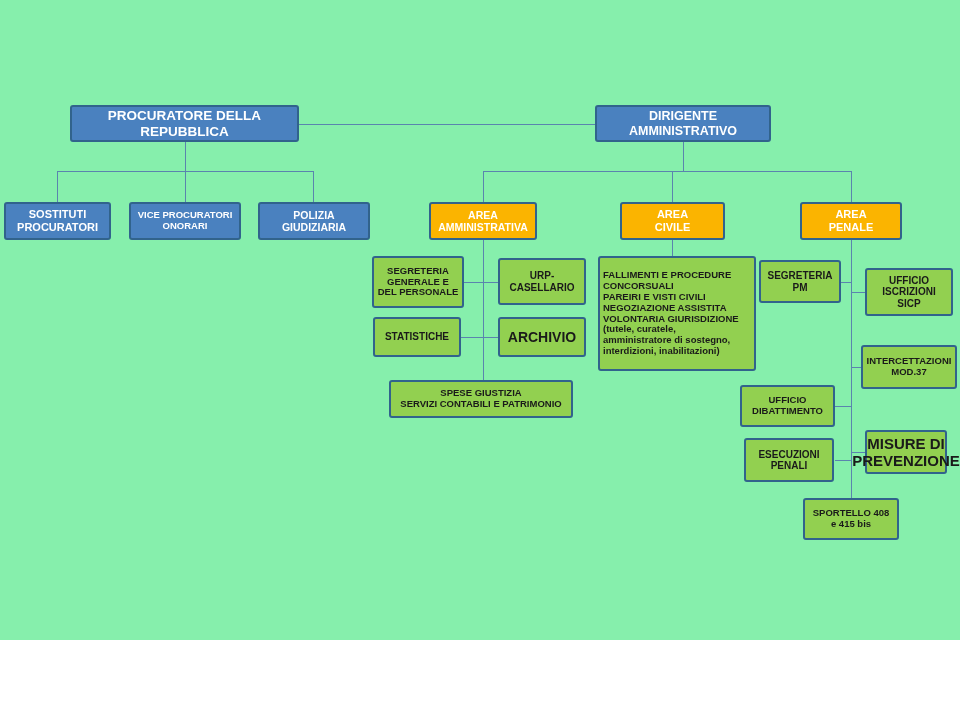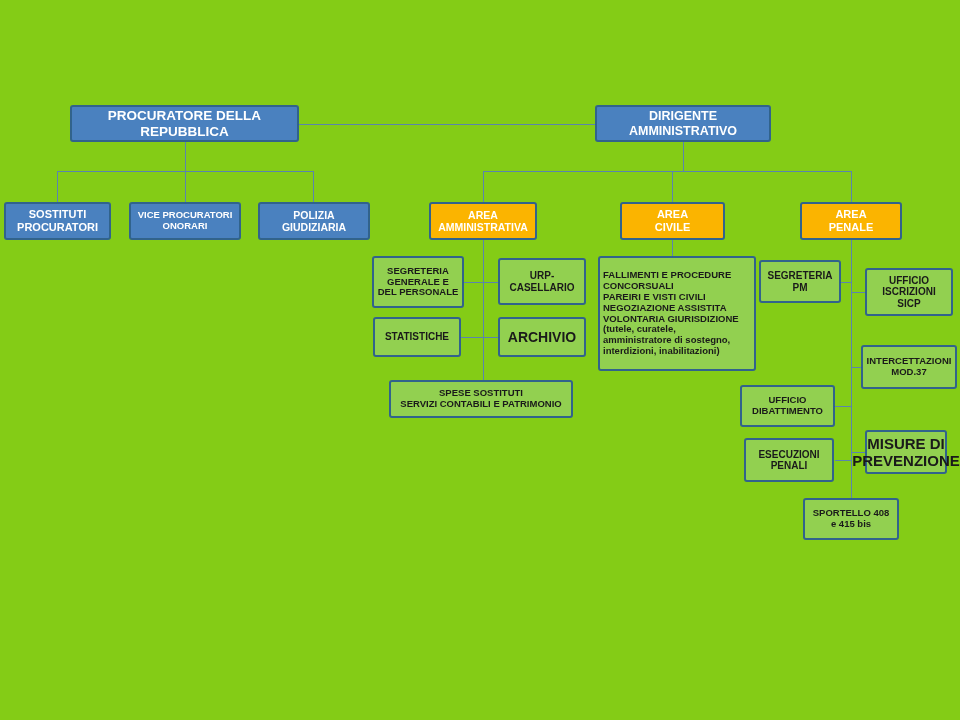--- a/index.html
+++ b/index.html
@@ -3,22 +3,22 @@
 <meta charset="utf-8">
 <style>
   html, body {
     margin: 0;
     padding: 0;
     background: #ffffff;
   }
   #canvas {
     position: relative;
     width: 960px;
-    height: 720px;
-    background: #84cc16;
+    height: 640px;
+    background: #86efac;
     font-family: "Liberation Sans", sans-serif;
     overflow: hidden;
   }
   .node {
     position: absolute;
     box-sizing: border-box;
     display: flex;
     align-items: center;
     justify-content: center;
     text-align: center;
@@ -154,21 +154,21 @@
 
   <div class="node green" style="left:373px; top:317px; width:88px; height:40px; font-size:10px;">
     <span class="txt">STATISTICHE</span>
   </div>
 
   <div class="node green" style="left:498px; top:317px; width:88px; height:40px; font-size:14px;">
     <span class="txt">ARCHIVIO</span>
   </div>
 
   <div class="node green" style="left:389px; top:380px; width:184px; height:38px; font-size:9.5px;">
-    <span class="txt">SPESE SOSTITUTI
+    <span class="txt">SPESE GIUSTIZIA
 SERVIZI CONTABILI E PATRIMONIO</span>
   </div>
 
   <div class="node green leftalign" style="left:598px; top:256px; width:158px; height:115px; font-size:9.5px;">
     <span class="txt">FALLIMENTI E PROCEDURE
 CONCORSUALI
 PAREIRI E VISTI CIVILI
 NEGOZIAZIONE ASSISTITA
 VOLONTARIA GIURISDIZIONE
 (tutele, curatele,

